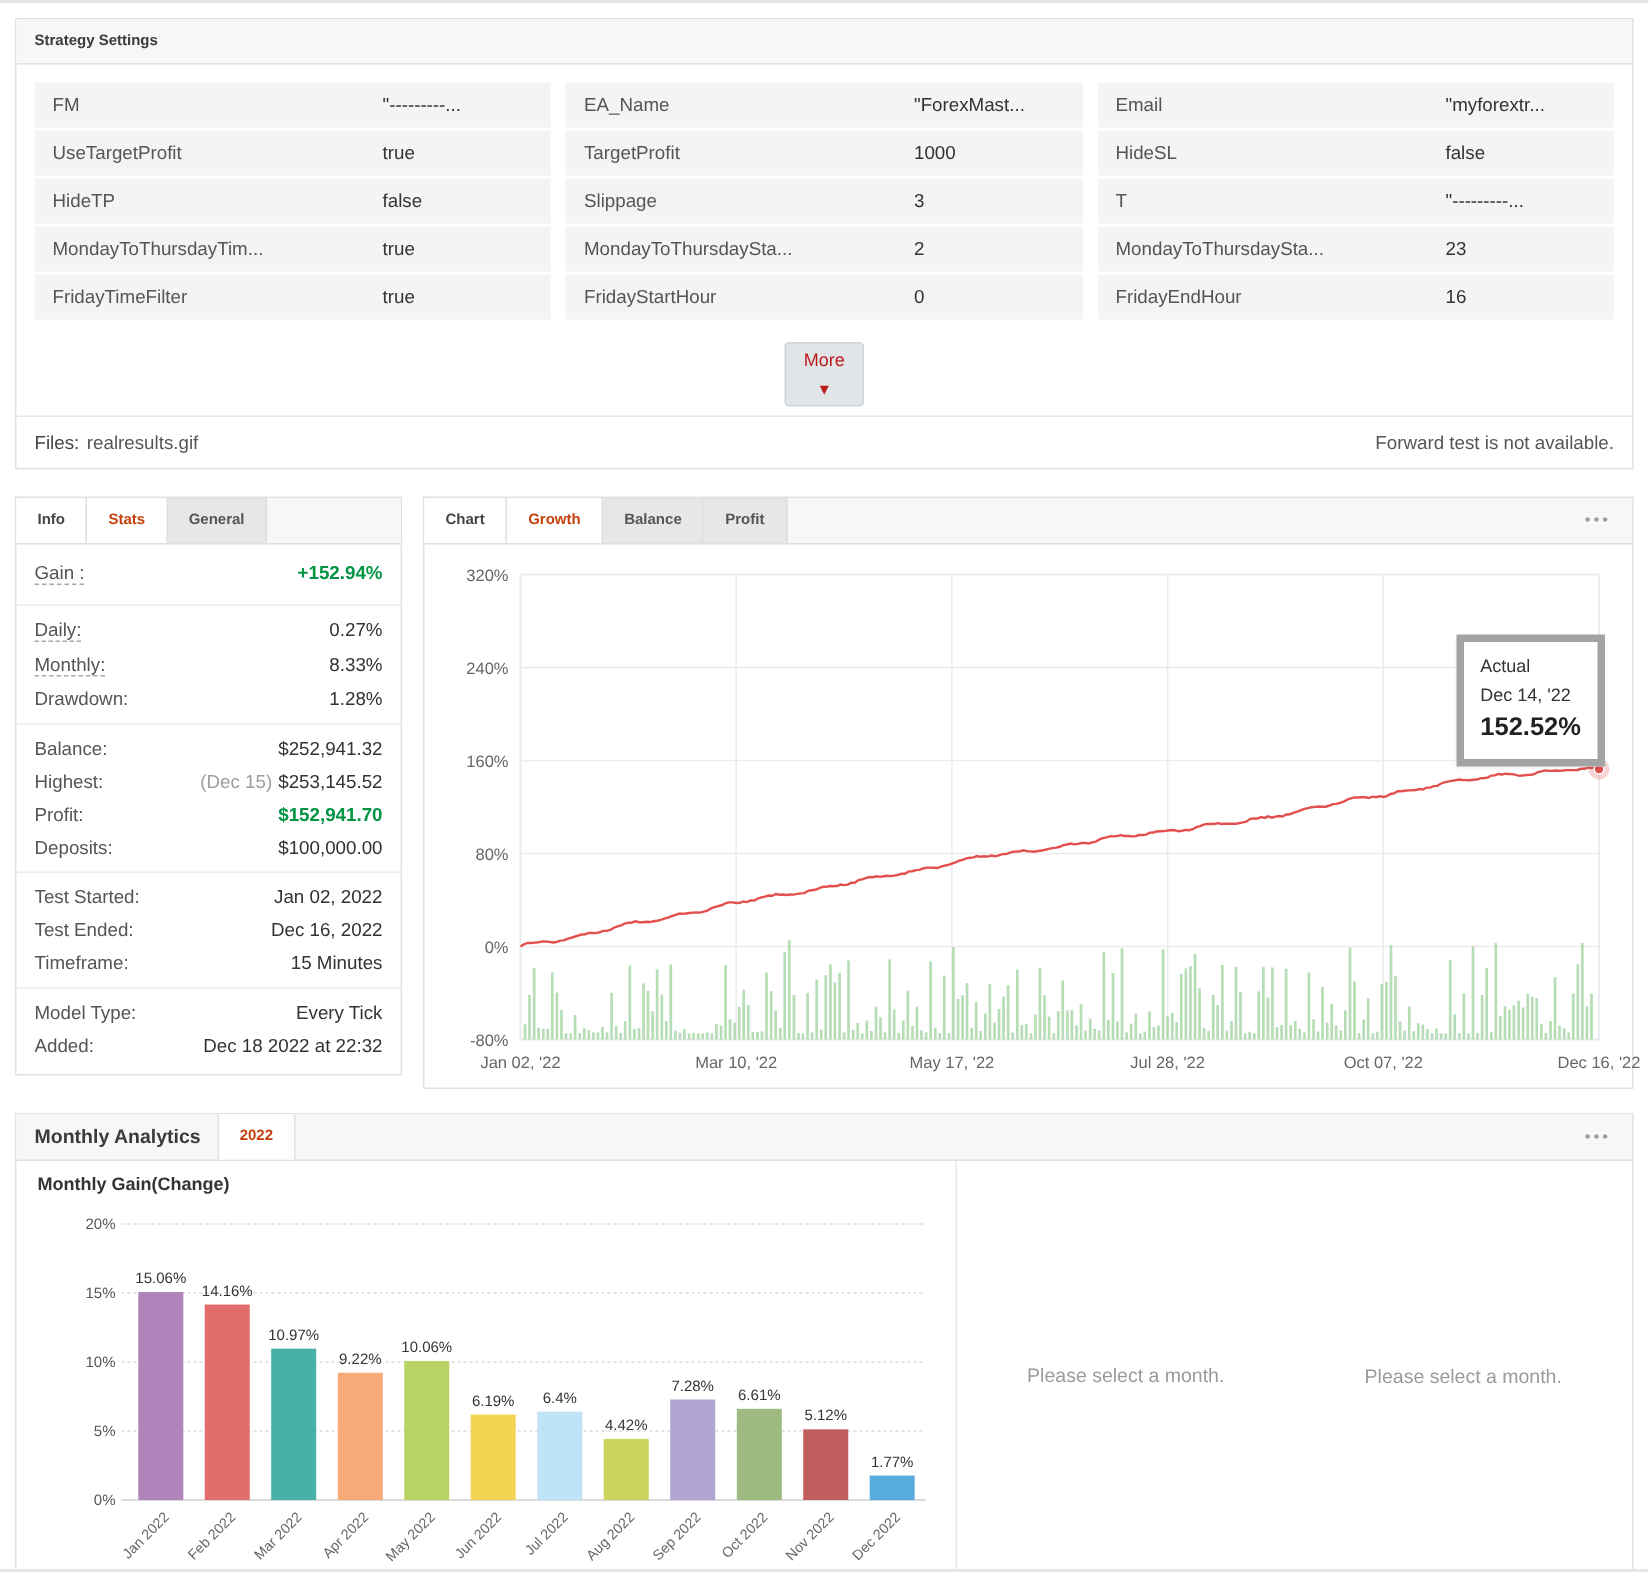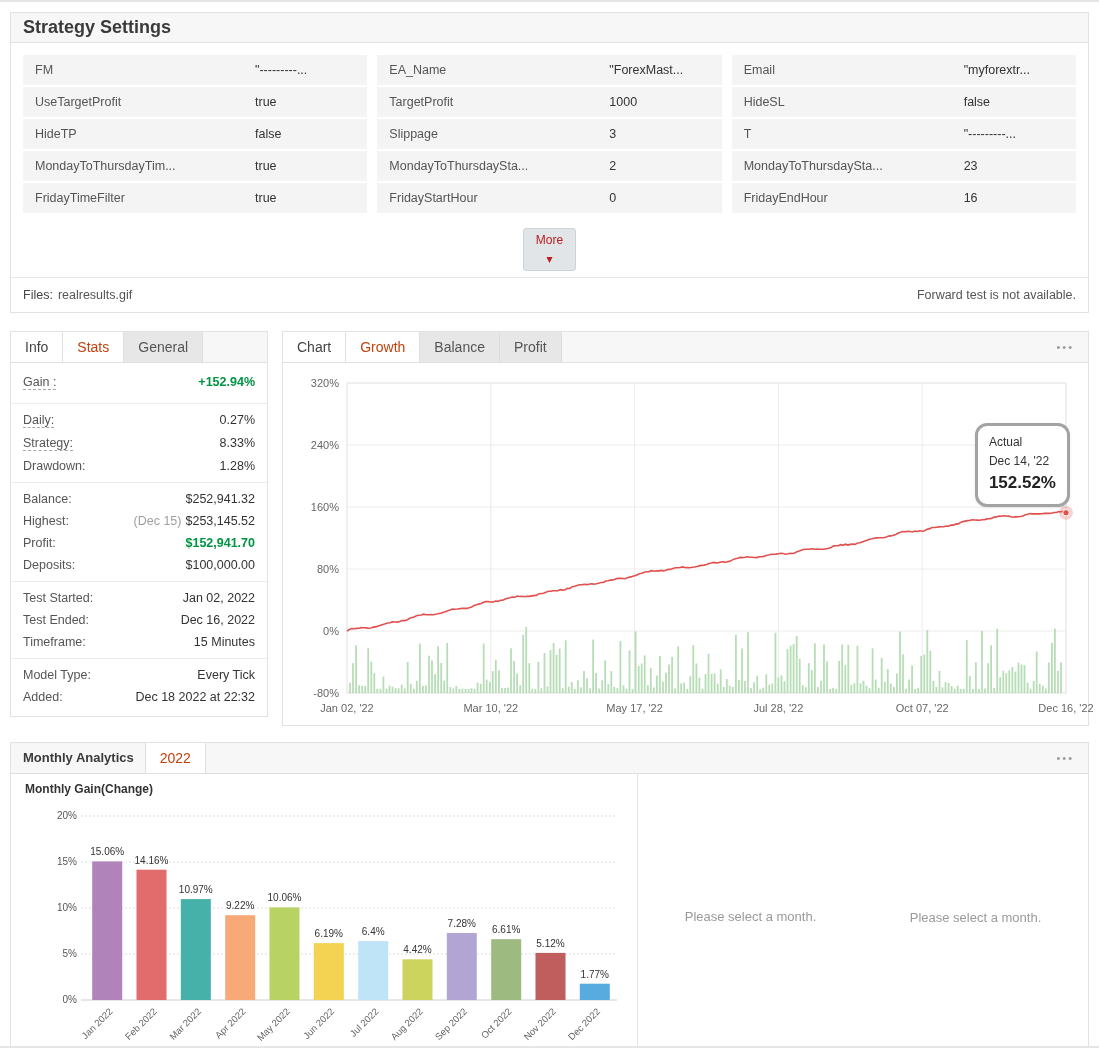--- a/index.html
+++ b/index.html
@@ -1,36 +1,36 @@
 <!DOCTYPE html>
 <html><head>
 <meta charset="utf-8">
 <style>
   * { box-sizing: border-box; margin: 0; padding: 0; }
   html,body { width:1099px; height:1048px; background:#fff; font-family:"Liberation Sans", sans-serif; color:#333; }
   body { border-top:2px solid #e6e6e6; border-bottom:2px solid #e6e6e6; }
   .page { padding:10px 10px 6px; }
   .panel { background:#fff; border:1px solid #e2e2e2; }
   .panel-head { height:30px; background:#f7f7f7; border-bottom:1px solid #e2e2e2; display:flex; align-items:center; padding:0 12px; }
-  .panel-title { font-size:18px; font-weight:bold; color:#3a3a3a; }
+  .panel-title { font-size:10px; font-weight:bold; color:#3a3a3a; }
 
   
   .settings-grid { display:grid; grid-template-columns:1fr 1fr 1fr; column-gap:10px; row-gap:2px; padding:12px 12px 8px; }
   .cell { display:flex; background:#f4f4f4; padding:8px 12px; font-size:12.5px; }
   .cell-label { width:220px; flex-shrink:0; color:#555; white-space:nowrap; overflow:hidden; }
   .cell-value { color:#333; white-space:nowrap; }
   .more-row { text-align:center; padding:7px 0 6px; }
   .more-btn { display:inline-flex; align-items:center; gap:5px; background:#e2e5e8; border:1px solid #cfd3d7; border-radius:3px; padding:4px 12px; font-size:12px; color:#b91c1c; cursor:pointer; font-family:inherit;flex-direction:column; }
   .panel-foot { display:flex; justify-content:space-between; align-items:center; border-top:1px solid #e7e7e7; padding:10px 12px; font-size:12.5px; color:#444; }
   .file-link { color:#555; margin-left:5px; cursor:pointer; }
   .fwd-note { color:#555; }
 
   
   .tabbar { display:flex; align-items:stretch; background:#f7f7f7; border-bottom:1px solid #e0e0e0; height:31px; }
-  .tab { padding:0 14px; line-height:30px; font-size:14px; color:#444; cursor:pointer; white-space:nowrap; }
+  .tab { padding:0 14px; line-height:30px; font-size:10px; color:#444; cursor:pointer; white-space:nowrap;font-weight:bold; }
   .tab-plain { background:#fff; border-right:1px solid #e6e6e6; }
   .tab-active { background:#fff; border-right:1px solid #e0e0e0; border-left:1px solid #e0e0e0; margin-left:-1px; color:#c2410c; }
   .tab-gray { background:#e7e7e7; border-right:1px solid #dcdcdc; color:#555; }
   .tabbar .head-label { padding:0 12px; line-height:30px; font-size:13px; font-weight:bold; color:#3a3a3a; }
   .dots { margin-left:auto; padding:0 14px; line-height:30px; color:#9a9a9a; font-size:11px; letter-spacing:2px; cursor:pointer; }
 
   
   .mid-row { display:flex; gap:14px; margin-top:18px; align-items:flex-start; }
   .stats-panel { width:258px; flex-shrink:0; }
   .chart-panel { flex:1; }
@@ -41,21 +41,21 @@
   .slabel { color:#555; }
   .dashed { border-bottom:1px dashed #a8a8a8; cursor:pointer; }
   .sval { color:#333; }
   .bold { font-weight:bold; }
   .green { color:#009443; }
   .gray-prefix { color:#9e9e9e; margin-right:4px; }
   .sep { border-top:1px solid #ececec; margin:5px 0; }
 
   .chart-body { position:relative; padding:6px 8px 4px; }
   svg { overflow:visible; font-family:inherit; display:block; }
-  .chart-tooltip { position:absolute; top:60px; right:18px; background:#fff; border:3px solid #a3a3a3; border-radius:12px; padding:7px 11px; font-size:12px; line-height:1.55; color:#333; box-shadow:0 1px 3px rgba(0,0,0,.08); }
+  .chart-tooltip { position:absolute; top:60px; right:18px; background:#fff; border:5px solid #a3a3a3; border-radius:0; padding:7px 11px; font-size:12px; line-height:1.55; color:#333; box-shadow:0 1px 3px rgba(0,0,0,.08); }
   .chart-tooltip .tt-value { font-weight:bold; font-size:17px; color:#222; }
 
   
   .monthly-panel { margin-top:16px; }
   .monthly-body { display:flex; height:286px; }
   .monthly-chart { width:627px; flex-shrink:0; border-right:1px solid #e5e5e5; padding:8px 0 0 14px; }
   .bar-chart-title { text-align:left; font-size:12px; font-weight:bold; color:#333; padding-bottom:4px; }
   .monthly-side { flex:1; display:flex; flex-direction:row; }
   .side-box { flex:1; display:flex; align-items:center; justify-content:center; color:#9a9a9a; font-size:13px; }
   .side-box:first-child { border-bottom:1px solid #e5e5e5; }
@@ -164,21 +164,21 @@
         <div class="srow gain-row">
           <span class="slabel dashed">Gain :</span>
           <span class="sval green bold">+152.94%</span>
         </div>
         <div class="sep"></div>
         <div class="srow">
           <span class="slabel dashed">Daily:</span>
           <span class="sval">0.27%</span>
         </div>
         <div class="srow">
-          <span class="slabel dashed">Strategy:</span>
+          <span class="slabel dashed">Monthly:</span>
           <span class="sval">8.33%</span>
         </div>
         <div class="srow">
           <span class="slabel">Drawdown:</span>
           <span class="sval">1.28%</span>
         </div>
         <div class="sep"></div>
         <div class="srow">
           <span class="slabel">Balance:</span>
           <span class="sval">$252,941.32</span>

